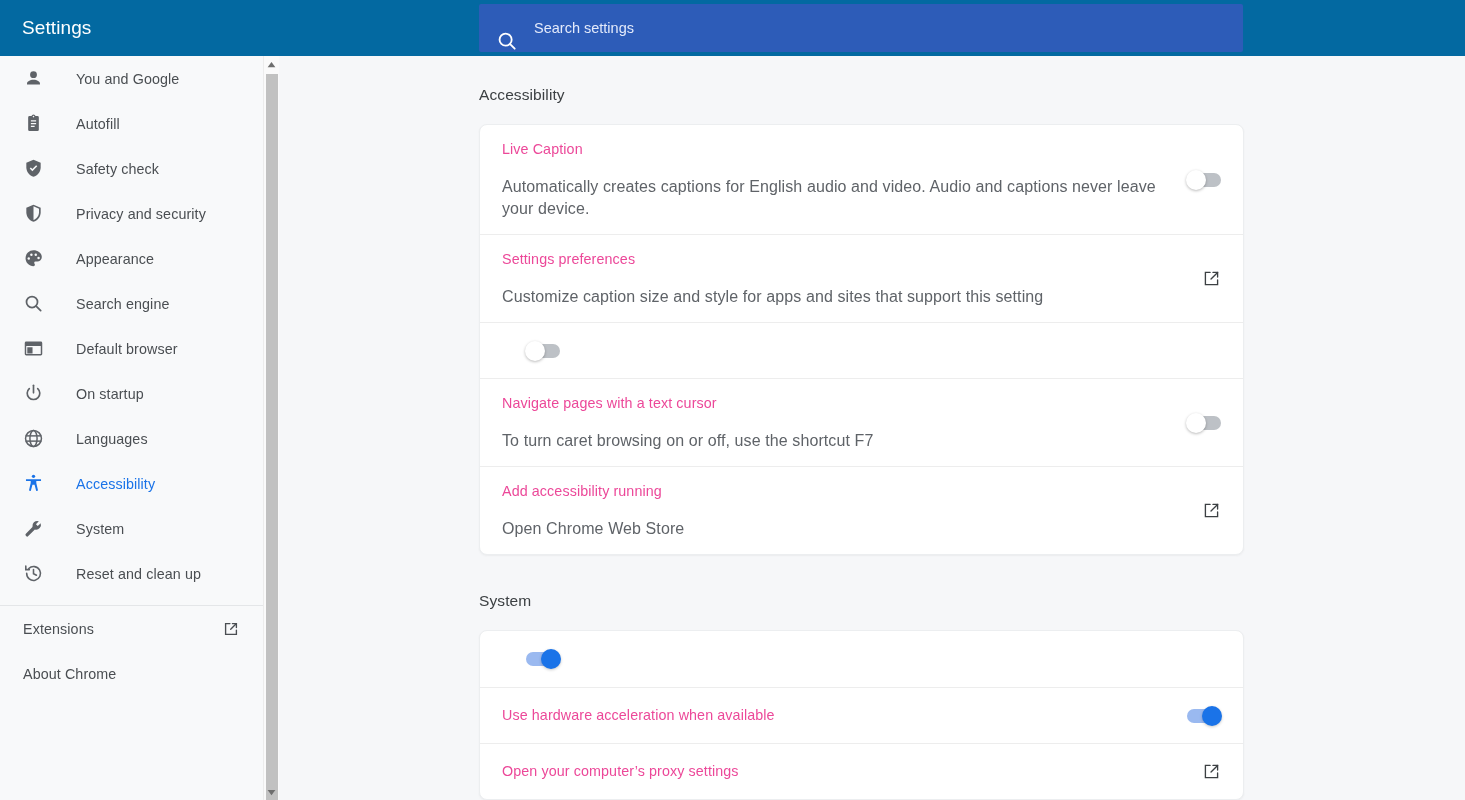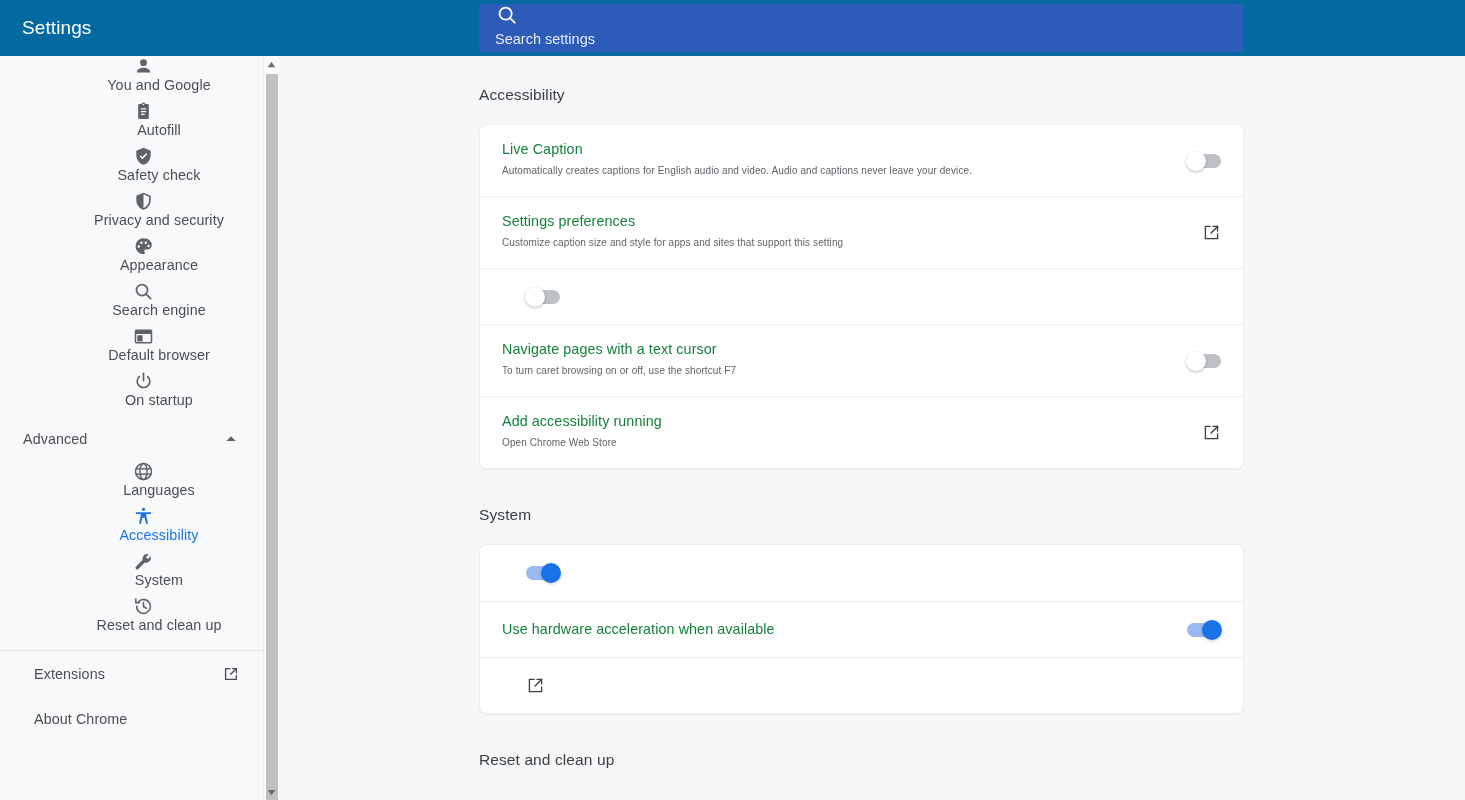--- a/index.html
+++ b/index.html
@@ -25,21 +25,21 @@
     font-weight: 400;
     margin-left: 22px;
     letter-spacing: .1px;
     white-space: nowrap;
   }
   #search-box {
     position: absolute; left: 479px; top: 4px;
     width: 764px; height: 48px;
     background: #2d5cb8;
     border-radius: 2px;
-    display: flex; align-items: flex-start; flex-direction: column;
+    display: flex; align-items: flex-end;
   }
   #search-icon { margin-left: 17px; width: 22px; height: 22px; flex: none; display:block; }
   #search-input {
     flex: 1;
     background: transparent; border: none; outline: none;
     color: #ffffff;
     font-family: "Liberation Sans", sans-serif;
     font-size: 14.5px;
     margin-left: 16px; margin-right: 16px;
     height: 100%;
@@ -53,21 +53,20 @@
     background: #f8f9fa;
     overflow: hidden;
   }
   .nav-item {
     position: relative;
     display: flex; align-items: center;
     height: 45px;
     padding-left: 23px;
     cursor: pointer;
     user-select: none;
-    flex-direction: column;
   }
   .nav-icon {
     width: 21px; height: 21px;
     flex: none;
     display: block;
     color: #5f6368;
   }
   .nav-label {
     margin-left: 32px;
     font-size: 14.3px;
@@ -92,21 +91,21 @@
   }
 
   #sidebar-divider {
     height: 1px; background: #e4e6e8;
     margin: 9px 0 0 0; width: 263px;
   }
 
   .footer-item {
     display: flex; align-items: center;
     height: 45px;
-    padding-left: 34px; padding-right: 23px;
+    padding-left: 23px; padding-right: 23px;
     cursor: pointer; user-select: none;
   }
   .footer-label { font-size: 14.3px; color: #4a4e52; letter-spacing: .1px; }
   .footer-ext { margin-left: auto; width: 18px; height: 18px; display:block; color:#4a4e52; }
 
   
   #scrollbar {
     position: absolute; top: 56px; left: 263px;
     width: 16px; height: 744px;
     background: #fafafa;
@@ -152,27 +151,27 @@
   .row {
     display: flex; align-items: center;
     padding: 0 22px 0 22px;
     border-top: 1px solid #ededed;
     min-height: 56px;
     cursor: pointer;
   }
   .row:first-child { border-top: none; }
   .row-text { flex: 1; padding: 14px 0; min-width: 0; }
   .row-title {
-    font-size: 14.3px; color: #15803d;
+    font-size: 14.3px; color: #ec4899;
     line-height: 21px; letter-spacing: .1px;
   }
   .row-sub {
-    font-size: 10px; color: #5f6368;
+    font-size: 16px; color: #5f6368;
     line-height: 22px; letter-spacing: .1px;
-    margin-top: 0;
+    margin-top: 16px;
   }
   .row-ctl { flex: none; margin-left: 24px; display: flex; align-items: center; }
 
   
   .toggle {
     position: relative;
     width: 34px; height: 14px;
     border-radius: 8px;
     background: #bdc1c6;
     cursor: pointer;
@@ -266,26 +265,20 @@
   </div>
 
   <div class="nav-item">
     <svg class="nav-icon" viewBox="0 0 24 24" fill="none" stroke="currentColor" stroke-width="1.9" stroke-linecap="round">
       <path d="M7.2 6.3a7.2 7.2 0 1 0 9.6 0"></path>
       <line x1="12" y1="2.6" x2="12" y2="11.2"></line>
     </svg>
     <span class="nav-label">On startup</span>
   </div>
 
-  <div id="advanced-row">
-    <span id="advanced-label">Advanced</span>
-    <svg id="advanced-chevron" viewBox="0 0 24 24" fill="currentColor">
-      <path d="M12 8.4 5.8 14.6h12.4z"></path>
-    </svg>
-  </div>
 
   <div class="nav-item">
     <svg class="nav-icon" viewBox="0 0 24 24" fill="none" stroke="currentColor" stroke-width="1.7">
       <circle cx="12" cy="12" r="9.1"></circle>
       <ellipse cx="12" cy="12" rx="4.1" ry="9.1"></ellipse>
       <line x1="3.1" y1="9" x2="20.9" y2="9"></line>
       <line x1="3.1" y1="15" x2="20.9" y2="15"></line>
     </svg>
     <span class="nav-label">Languages</span>
   </div>
@@ -431,20 +424,23 @@
         <div class="row-title">Use hardware acceleration when available</div>
       </div>
       <div class="row-ctl">
         <div class="toggle on">
             <span class="knob"></span>
           </div>
       </div>
     </div>
 
     <div class="row">
+      <div class="row-text">
+        <div class="row-title">Open your computer’s proxy settings</div>
+      </div>
       <div class="row-ctl">
         <svg class="ext-icon" viewBox="0 0 24 24" fill="none" stroke="currentColor" stroke-width="1.7" stroke-linecap="round">
           <path d="M19.7 13.8v5.9H4.3V4.3h5.9"></path>
           <line x1="11.4" y1="12.6" x2="19.7" y2="4.3"></line>
           <polyline points="13.9,4.3 19.7,4.3 19.7,10.1"></polyline>
         </svg>
       </div>
     </div>
   </div>
 

